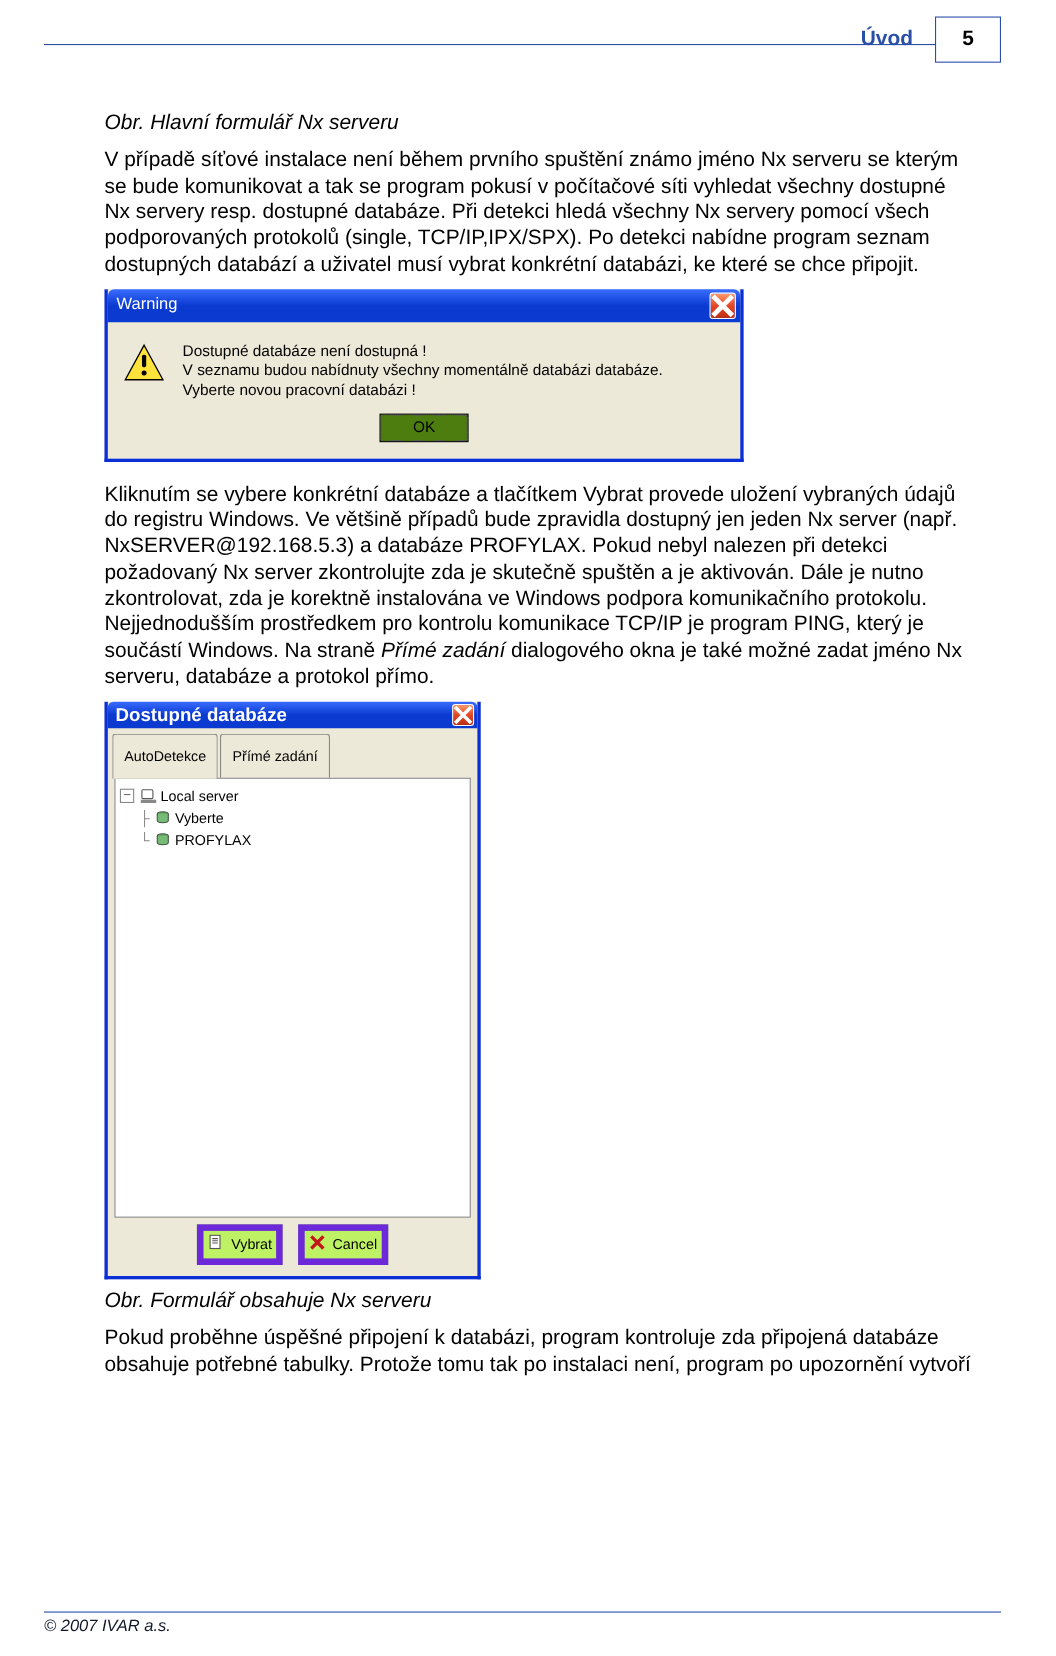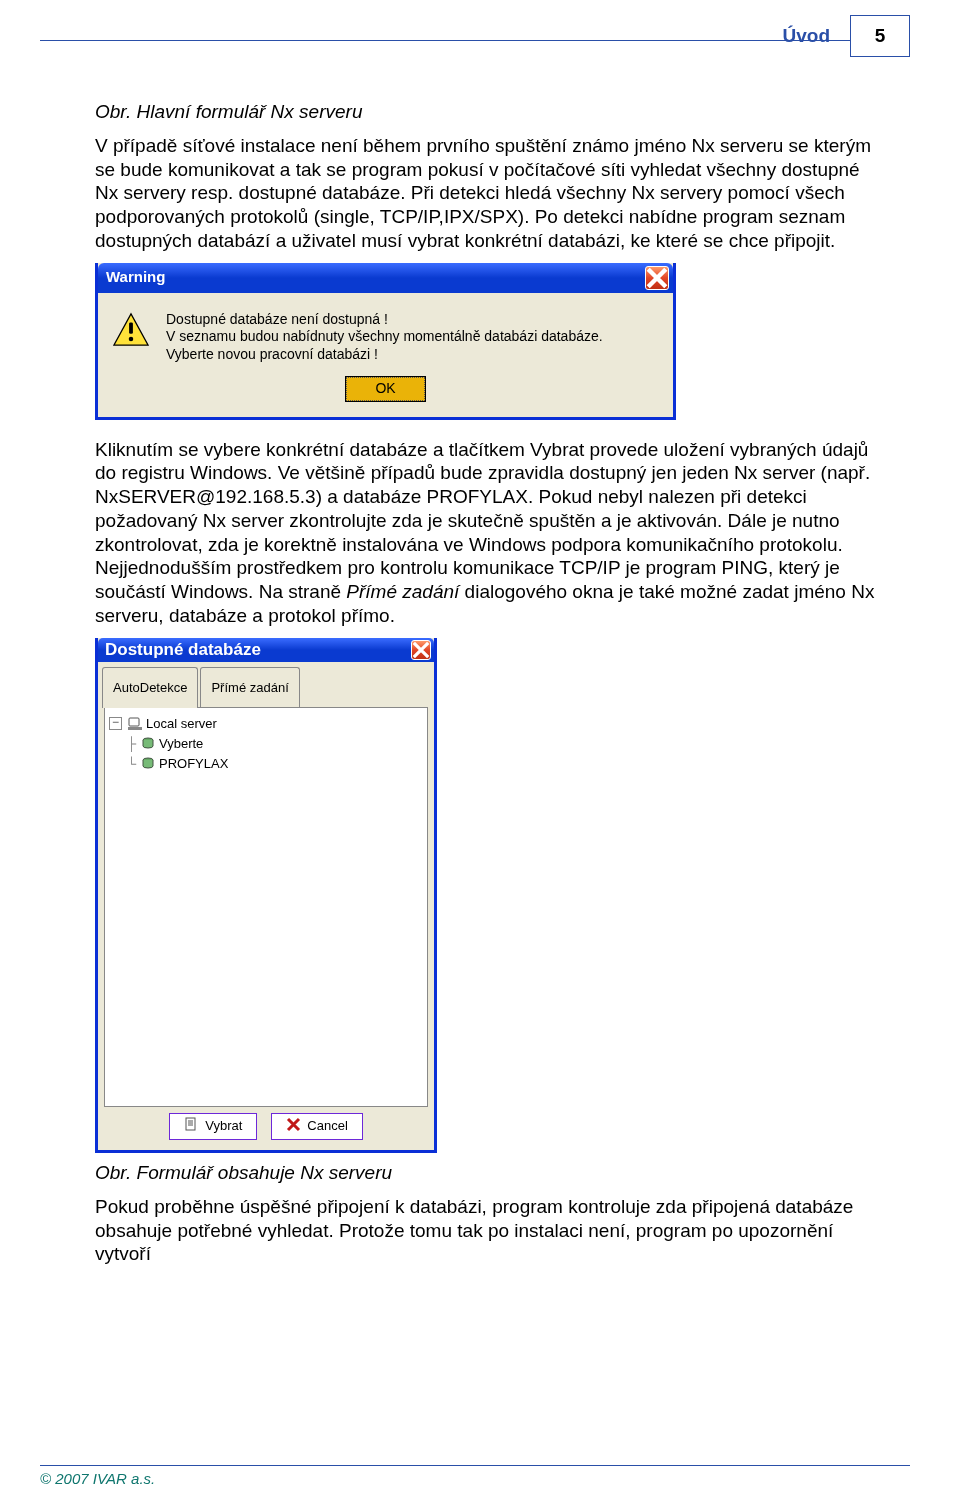--- a/index.html
+++ b/index.html
@@ -7,50 +7,50 @@
 .top-line{position:absolute;top:40px;left:40px;right:50px;height:0;border-top:1px solid #2a4fa8}
 .header-box{position:absolute;top:15px;right:50px;display:flex;align-items:center}
 .header-title{color:#2a4fa8;font-weight:bold;font-size:19px;padding-right:20px}
 .page-num{border:1px solid #2a4fa8;width:58px;height:40px;display:flex;align-items:center;justify-content:center;font-weight:bold;font-size:19px;background:#fff}
 .body-col{margin:80px 0 0 55px;width:790px;font-size:19px;line-height:1.25}
 .italic{font-style:italic}
 .para{margin:6px 0 10px 0}
 
 
 .dlg-win{border:3px solid #0a2fd6;border-top:none;width:575px;margin:6px 0 18px 0;font-family:Tahoma,Arial,sans-serif;font-size:14px;background:#ece9d8}
-.dlg-title{height:30px;background:linear-gradient(to bottom,#3a6cff 0%,#0a3ad0 50%,#0a3ad0 100%);display:flex;align-items:center;padding:0 4px 0 8px;color:#fff;font-weight:bold;font-size:15px;border-radius:6px 6px 0 0}
+.dlg-title{height:30px;background:linear-gradient(to bottom,#3a6cff 0%,#0a3ad0 50%,#0a3ad0 100%);display:flex;align-items:center;padding:0 4px 0 8px;color:#fff;font-weight:normal;font-size:15px;border-radius:6px 6px 0 0}
 .dlg-title-text{flex:1}
 .dlg-close{width:22px;height:22px;background:linear-gradient(to bottom,#ff9a6a,#e24626 50%,#c02f13);border:1px solid #fff;border-radius:3px;display:flex;align-items:center;justify-content:center;color:#fff;font-weight:bold;font-size:15px;line-height:1}
 .dlg-body{display:flex;padding:18px 14px 8px 14px}
 .warn-icon{flex:0 0 42px;margin-right:12px}
 .warn-icon svg{width:38px;height:38px}
 .dlg-text div{white-space:nowrap}
 .dlg-btnrow{text-align:center;padding:6px 0 16px 0}
-.ok-btn{display:inline-block;border:1px dotted #555;outline:1px solid #000;background:#eab308;padding:2px 28px;font-size:14px}
+.ok-btn{display:inline-block;border:1px dotted #555;outline:1px solid #000;background:#4d7c0f;padding:2px 28px;font-size:14px}
 
 
 .dlg2{border:3px solid #0a2fd6;border-top:none;width:336px;margin:8px 0 8px 0;font-family:Tahoma,Arial,sans-serif;font-size:14px;background:#ece9d8}
 .dlg2-title{height:24px;background:linear-gradient(to bottom,#3a6cff 0%,#0a3ad0 50%,#0a3ad0 100%);display:flex;align-items:center;padding:0 3px 0 7px;color:#fff;font-weight:bold;font-size:17px;border-radius:5px 5px 0 0}
 .dlg2-close{width:18px;height:18px;background:linear-gradient(to bottom,#ff9a6a,#e24626 50%,#c02f13);border:1px solid #fff;border-radius:3px;display:flex;align-items:center;justify-content:center;color:#fff;font-weight:bold;font-size:12px;line-height:1}
 .tabs{display:flex;padding:4px 0 0 4px;font-size:13px}
 .tab{border:1px solid #888;border-bottom:none;padding:12px 10px;background:#ece9d8;margin-right:2px;border-radius:3px 3px 0 0;position:relative;top:1px}
 .tab.active{background:#ece9d8;z-index:2}
 .tree-wrap{margin:0 6px 6px 6px;border:1px solid #888;background:#fff;height:400px;padding:6px 4px;font-size:13px;box-sizing:border-box;position:relative}
 .tree-row{display:flex;align-items:center;height:20px}
 .tree-ind{display:inline-block;width:15px;text-align:center;color:#888}
 .tree-box{display:inline-block;width:11px;height:11px;border:1px solid #888;line-height:9px;text-align:center;font-size:12px;margin-right:4px;color:#555}
 .tree-ic{display:inline-flex;width:18px;align-items:center;justify-content:center;margin-right:2px}
 .tree-ic svg{width:16px;height:14px}
 .btn-row{display:flex;justify-content:center;gap:14px;padding:0 0 10px 0}
-.b2{display:flex;align-items:center;gap:6px;border:1px solid #6d28d9;background:#ffffff;padding:3px 14px;font-size:13px}
+.b2{display:flex;align-items:center;gap:6px;border:6px solid #6d28d9;background:#bef264;padding:3px 4px;font-size:13px}
 .b2 svg{width:15px;height:15px}
 
 .footer{position:absolute;bottom:18px;left:40px;right:50px}
 .footer-line{border-top:1px solid #2a4fa8;margin-bottom:4px}
-.footer-text{font-style:italic;font-size:15px;color:#0f766e}
+.footer-text{font-style:italic;font-size:15px;color:#0f172a}
 </style>
 </head>
 <body>
 
 <div class="page">
 
   <div class="top-line"></div>
   <div class="header-box">
     <span class="header-title">Úvod</span>
     <span class="page-num">5</span>
@@ -157,21 +157,21 @@
                 <path d="M2 2 L13 13 M13 2 L2 13" stroke="#c01818" stroke-width="3"></path>
               </svg>
           </span>
           <span>Cancel</span>
         </div>
       </div>
     </div>
 
     <div class="para italic">Obr. Formulář obsahuje Nx serveru</div>
 
-    <div class="para">Pokud proběhne úspěšné připojení k databázi, program kontroluje zda připojená databáze obsahuje potřebné vyhledat. Protože tomu tak po instalaci není, program po upozornění vytvoří</div>
+    <div class="para">Pokud proběhne úspěšné připojení k databázi, program kontroluje zda připojená databáze obsahuje potřebné tabulky. Protože tomu tak po instalaci není, program po upozornění vytvoří</div>
 
   </div>
 
   <div class="footer">
     <div class="footer-line"></div>
     <div class="footer-text">© 2007 IVAR a.s.</div>
   </div>
 
 </div>
 

